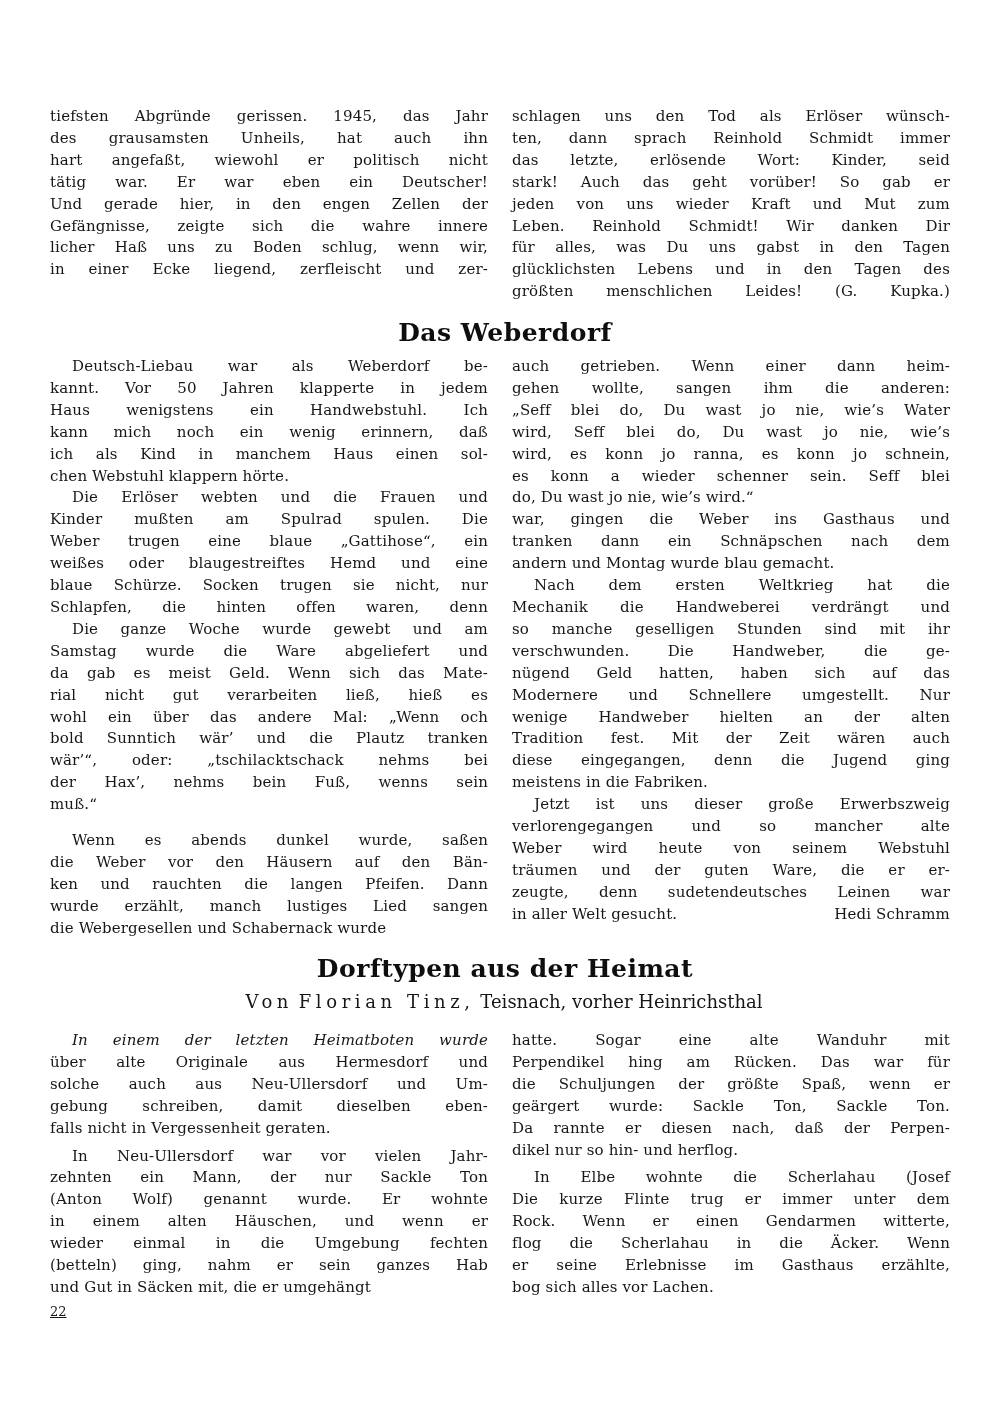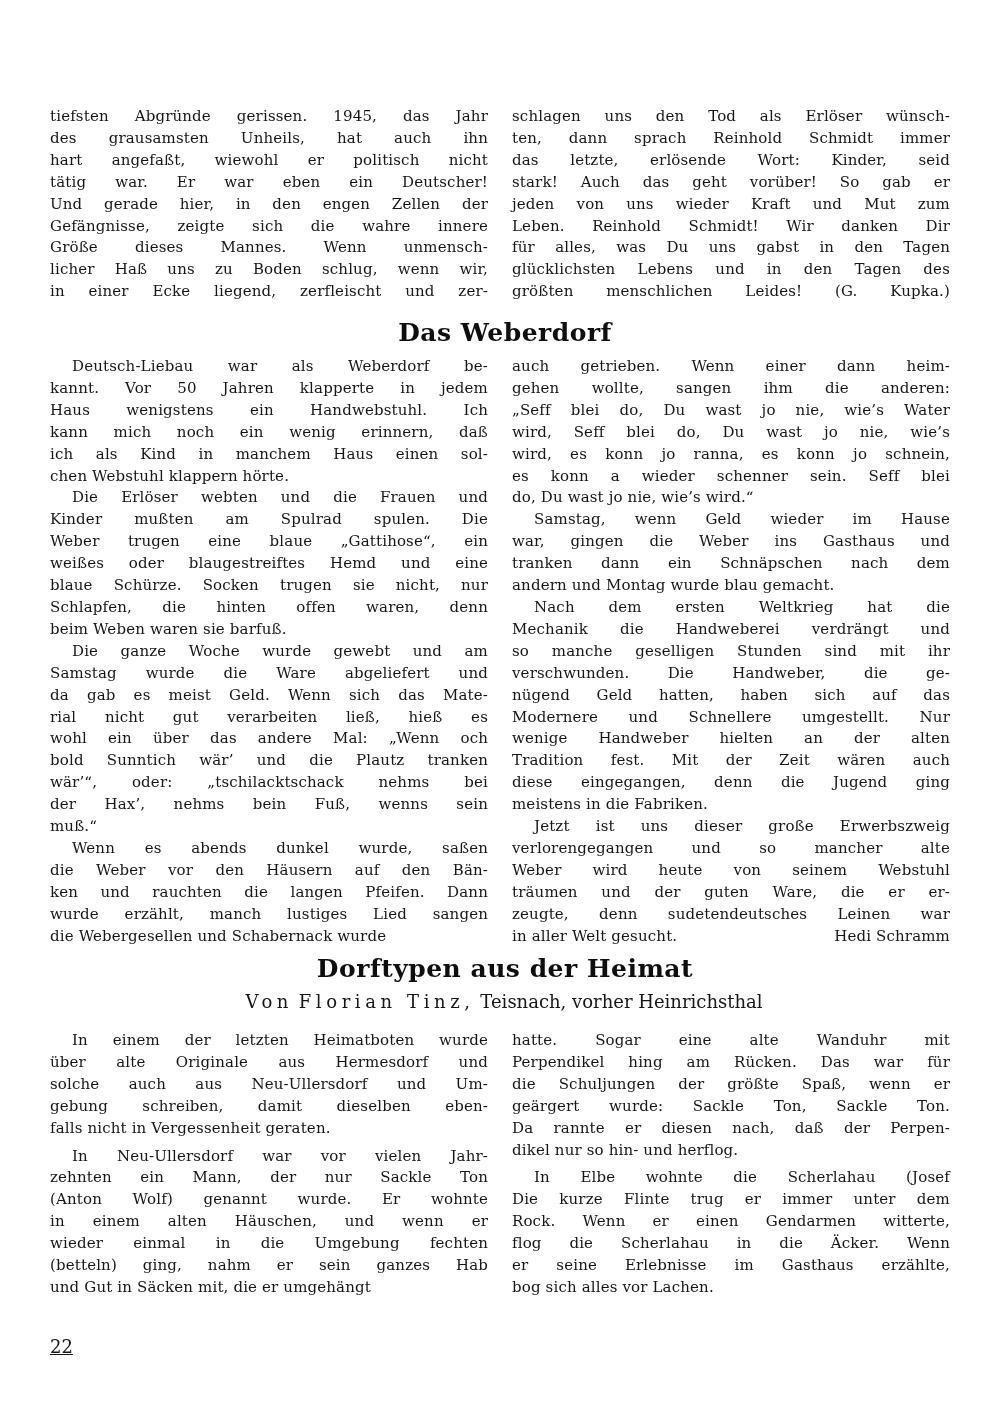--- a/index.html
+++ b/index.html
@@ -12,35 +12,34 @@
   .line-block { display: block; text-align: justify; text-align-last: justify; white-space: nowrap; }
   .line-block.last { text-align-last: left; }
   .heading { position: absolute; left: 0; width: 1000px; text-align: center;
              font-family: "DejaVu Serif", "Liberation Serif", serif; font-weight: bold;
              letter-spacing: 0.5px; color: #0e0e0e; }
   .h1 { top: 318px; font-size: 25px; padding-left: 5px; }
   .h2 { top: 954px; font-size: 25px; padding-left: 5px; }
   .byline { position: absolute; top: 991px; left: 0; width: 1000px; text-align: center;
             font-size: 18px; padding-left: 4px; }
   .byline .spaced { letter-spacing: 4.6px; }
-  .page-number { position: absolute; left: 50px; top: 1336px; font-size: 18px; text-decoration: underline; }
+  .page-number { position: absolute; left: 50px; top: 1304px; font-size: 13px; text-decoration: underline; }
   .right-align { float: right; }
 </style>
 </head>
 <body>
 
 <div class="col" style="left:50px; top:106px;">
   <p>
       <span class="line-block">tiefsten Abgründe gerissen. 1945, das Jahr</span>
       <span class="line-block">des grausamsten Unheils, hat auch ihn</span>
       <span class="line-block">hart angefaßt, wiewohl er politisch nicht</span>
       <span class="line-block">tätig war. Er war eben ein Deutscher!</span>
       <span class="line-block">Und gerade hier, in den engen Zellen der</span>
       <span class="line-block">Gefängnisse, zeigte sich die wahre innere</span>
-      <span class="line-block">Größe dieses Mannes. Wenn unmensch-</span>
       <span class="line-block">licher Haß uns zu Boden schlug, wenn wir,</span>
       <span class="line-block">in einer Ecke liegend, zerfleischt und zer-</span>
     </p>
 </div>
 <div class="col" style="left:512px; top:106px;">
   <p>
       <span class="line-block">schlagen uns den Tod als Erlöser wünsch-</span>
       <span class="line-block">ten, dann sprach Reinhold Schmidt immer</span>
       <span class="line-block">das letzte, erlösende Wort: Kinder, seid</span>
       <span class="line-block">stark! Auch das geht vorüber! So gab er</span>
@@ -63,53 +62,51 @@
       <span class="line-block">ich als Kind in manchem Haus einen sol-</span>
       <span class="line-block last">chen Webstuhl klappern hörte.</span>
     </p>
     <p>
       <span class="line-block" style="padding-left: 22px;">Die Erlöser webten und die Frauen und</span>
       <span class="line-block">Kinder mußten am Spulrad spulen. Die</span>
       <span class="line-block">Weber trugen eine blaue „Gattihose“, ein</span>
       <span class="line-block">weißes oder blaugestreiftes Hemd und eine</span>
       <span class="line-block">blaue Schürze. Socken trugen sie nicht, nur</span>
       <span class="line-block">Schlapfen, die hinten offen waren, denn</span>
-      <span class="line-block last">beim Weben waren sie barfuß.</span>
     </p>
     <p>
       <span class="line-block" style="padding-left: 22px;">Die ganze Woche wurde gewebt und am</span>
       <span class="line-block">Samstag wurde die Ware abgeliefert und</span>
       <span class="line-block">da gab es meist Geld. Wenn sich das Mate-</span>
       <span class="line-block">rial nicht gut verarbeiten ließ, hieß es</span>
       <span class="line-block">wohl ein über das andere Mal: „Wenn och</span>
       <span class="line-block">bold Sunntich wär’ und die Plautz tranken</span>
       <span class="line-block">wär’“, oder: „tschilacktschack nehms bei</span>
       <span class="line-block">der Hax’, nehms bein Fuß, wenns sein</span>
       <span class="line-block last">muß.“</span>
     </p>
     <p>
-      <span class="line-block" style="padding-left: 22px;">Wenn es abends dunkel wurde, saßen</span>
+      <span class="line-block" style="padding-left: 22px; margin-top: 14px;">Wenn es abends dunkel wurde, saßen</span>
       <span class="line-block">die Weber vor den Häusern auf den Bän-</span>
       <span class="line-block">ken und rauchten die langen Pfeifen. Dann</span>
       <span class="line-block">wurde erzählt, manch lustiges Lied sangen</span>
       <span class="line-block last">die Webergesellen und Schabernack wurde</span>
     </p>
   </div>
 <div class="col" style="left:512px; top:356px;">
     <p>
       <span class="line-block">auch getrieben. Wenn einer dann heim-</span>
       <span class="line-block">gehen wollte, sangen ihm die anderen:</span>
       <span class="line-block">„Seff blei do, Du wast jo nie, wie’s Water</span>
       <span class="line-block">wird, Seff blei do, Du wast jo nie, wie’s</span>
       <span class="line-block">wird, es konn jo ranna, es konn jo schnein,</span>
       <span class="line-block">es konn a wieder schenner sein. Seff blei</span>
       <span class="line-block last">do, Du wast jo nie, wie’s wird.“</span>
     </p>
     <p>
-      <span class="line-block" style="padding-left: 22px;">Samstag, wenn Geld wieder im Hause</span>
       <span class="line-block">war, gingen die Weber ins Gasthaus und</span>
       <span class="line-block">tranken dann ein Schnäpschen nach dem</span>
       <span class="line-block last">andern und Montag wurde blau gemacht.</span>
     </p>
     <p>
       <span class="line-block" style="padding-left: 22px;">Nach dem ersten Weltkrieg hat die</span>
       <span class="line-block">Mechanik die Handweberei verdrängt und</span>
       <span class="line-block">so manche geselligen Stunden sind mit ihr</span>
       <span class="line-block">verschwunden. Die Handweber, die ge-</span>
       <span class="line-block">nügend Geld hatten, haben sich auf das</span>
@@ -131,21 +128,21 @@
 
 <div class="heading h2">Dorftypen aus der Heimat</div>
 <div class="byline">
   <span class="spaced">Von</span>
   <span class="spaced">Florian Tinz,</span>
   <span>Teisnach, vorher Heinrichsthal</span>
 </div>
 
 <div class="col" style="left:50px; top:1030px;">
     <p>
-      <span class="line-block" style="padding-left: 22px;">In einem der letzten Heimatboten wurde</span>
+      <span class="line-block" style="padding-left: 22px; font-style: italic;">In einem der letzten Heimatboten wurde</span>
       <span class="line-block">über alte Originale aus Hermesdorf und</span>
       <span class="line-block">solche auch aus Neu-Ullersdorf und Um-</span>
       <span class="line-block">gebung schreiben, damit dieselben eben-</span>
       <span class="line-block last">falls nicht in Vergessenheit geraten.</span>
     </p>
     <p class="gap">
       <span class="line-block" style="padding-left: 22px;">In Neu-Ullersdorf war vor vielen Jahr-</span>
       <span class="line-block">zehnten ein Mann, der nur Sackle Ton</span>
       <span class="line-block">(Anton Wolf) genannt wurde. Er wohnte</span>
       <span class="line-block">in einem alten Häuschen, und wenn er</span>

